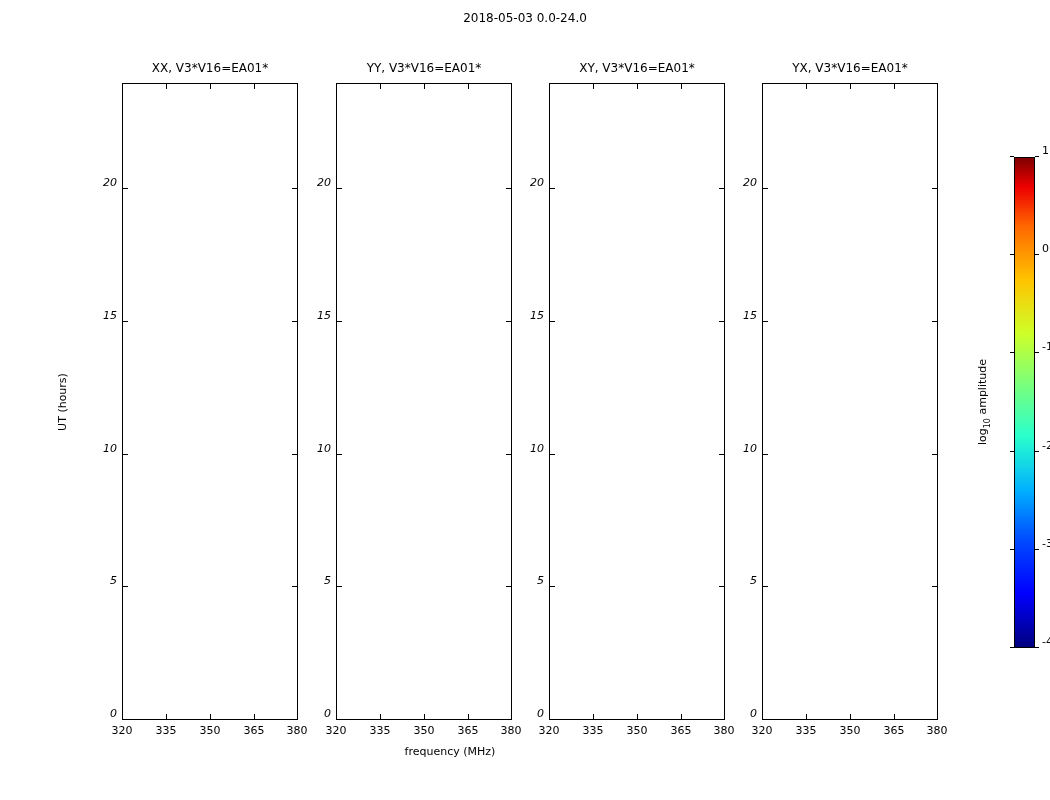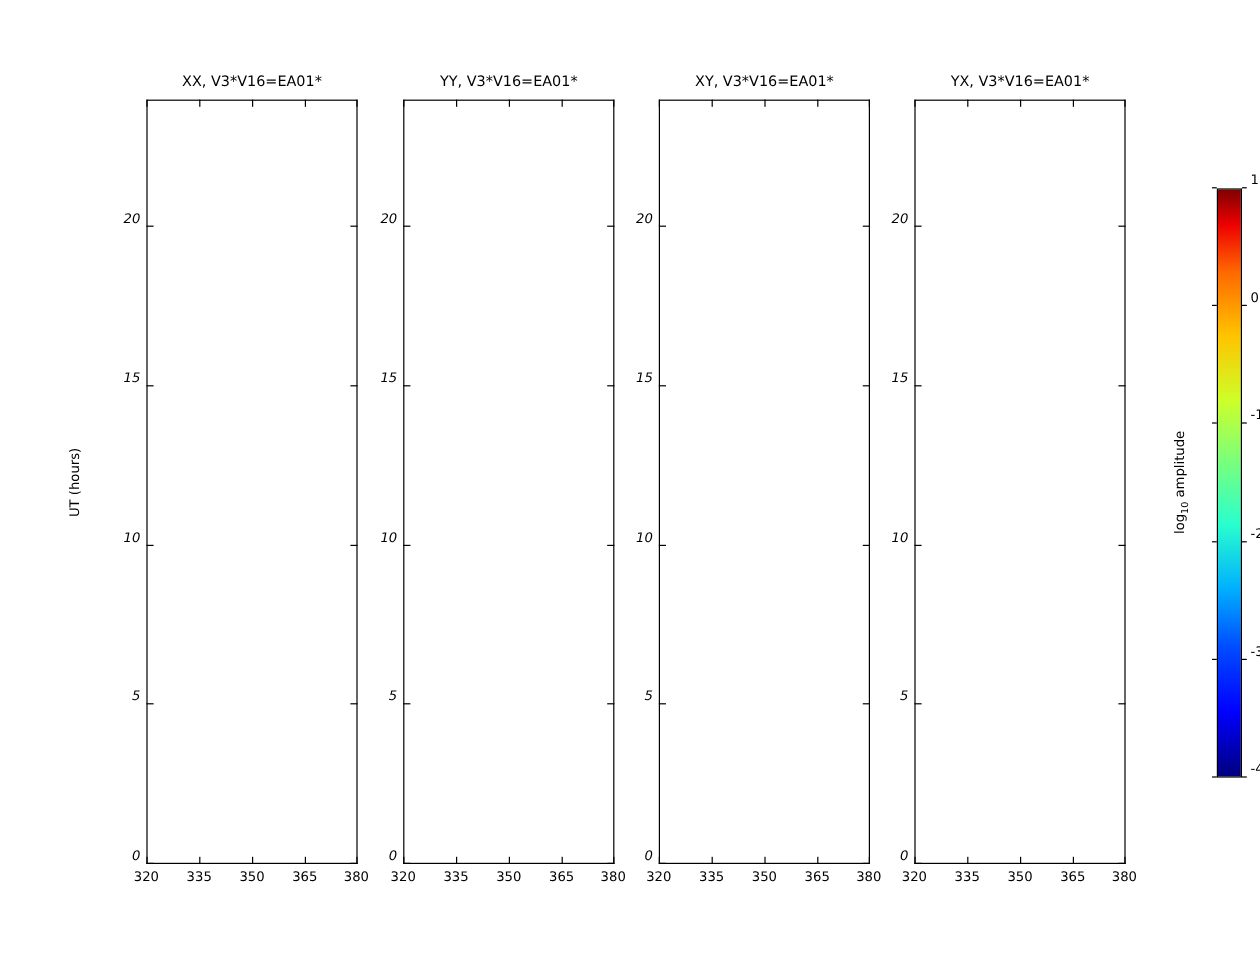--- a/index.html
+++ b/index.html
@@ -174,20 +174,21 @@
     font-size: 11px;
     white-space: nowrap;
   }
   sub { font-size: 8px; }
 </style>
 </head>
 <body>
 
 <div id="figure">
 
+  <div class="suptitle">2018-05-03 0.0-24.0</div>
 
   <div class="panel" style="left:122px;">
     <div class="title">XX, V3*V16=EA01*</div>
     <div class="axes"></div>
     <div class="ytick" style="bottom:0px;"></div>
       <div class="ytick-r" style="bottom:0px;"></div>
     <div class="ylabel" style="bottom:0px; margin-bottom:-6px;">0</div>
     <div class="ytick" style="bottom:132.7px;"></div>
       <div class="ytick-r" style="bottom:132.7px;"></div>
     <div class="ylabel" style="bottom:132.7px; margin-bottom:-6px;">5</div>
@@ -316,20 +317,21 @@
     <div class="xlabel-tick" style="left:88px;">350</div>
     <div class="xtick" style="left:132px;"></div>
       <div class="xtick-t" style="left:132px;"></div>
     <div class="xlabel-tick" style="left:132px;">365</div>
     <div class="xtick" style="left:175px;"></div>
       <div class="xtick-t" style="left:175px;"></div>
     <div class="xlabel-tick" style="left:175px;">380</div>
   </div>
 
   <div id="ylabel-axis">UT (hours)</div>
+  <div id="xlabel-axis">frequency (MHz)</div>
 
   <div id="colorbar-wrap">
     <div id="colorbar"></div>
     <div class="cb-tick" style="bottom:0px;"></div>
       <div class="cb-tick-l" style="bottom:0px;"></div>
     <div class="cb-label" style="bottom:0px; margin-bottom:-6px;">-4</div>
     <div class="cb-tick" style="bottom:98.2px;"></div>
       <div class="cb-tick-l" style="bottom:98.2px;"></div>
     <div class="cb-label" style="bottom:98.2px; margin-bottom:-6px;">-3</div>
     <div class="cb-tick" style="bottom:196.4px;"></div>

